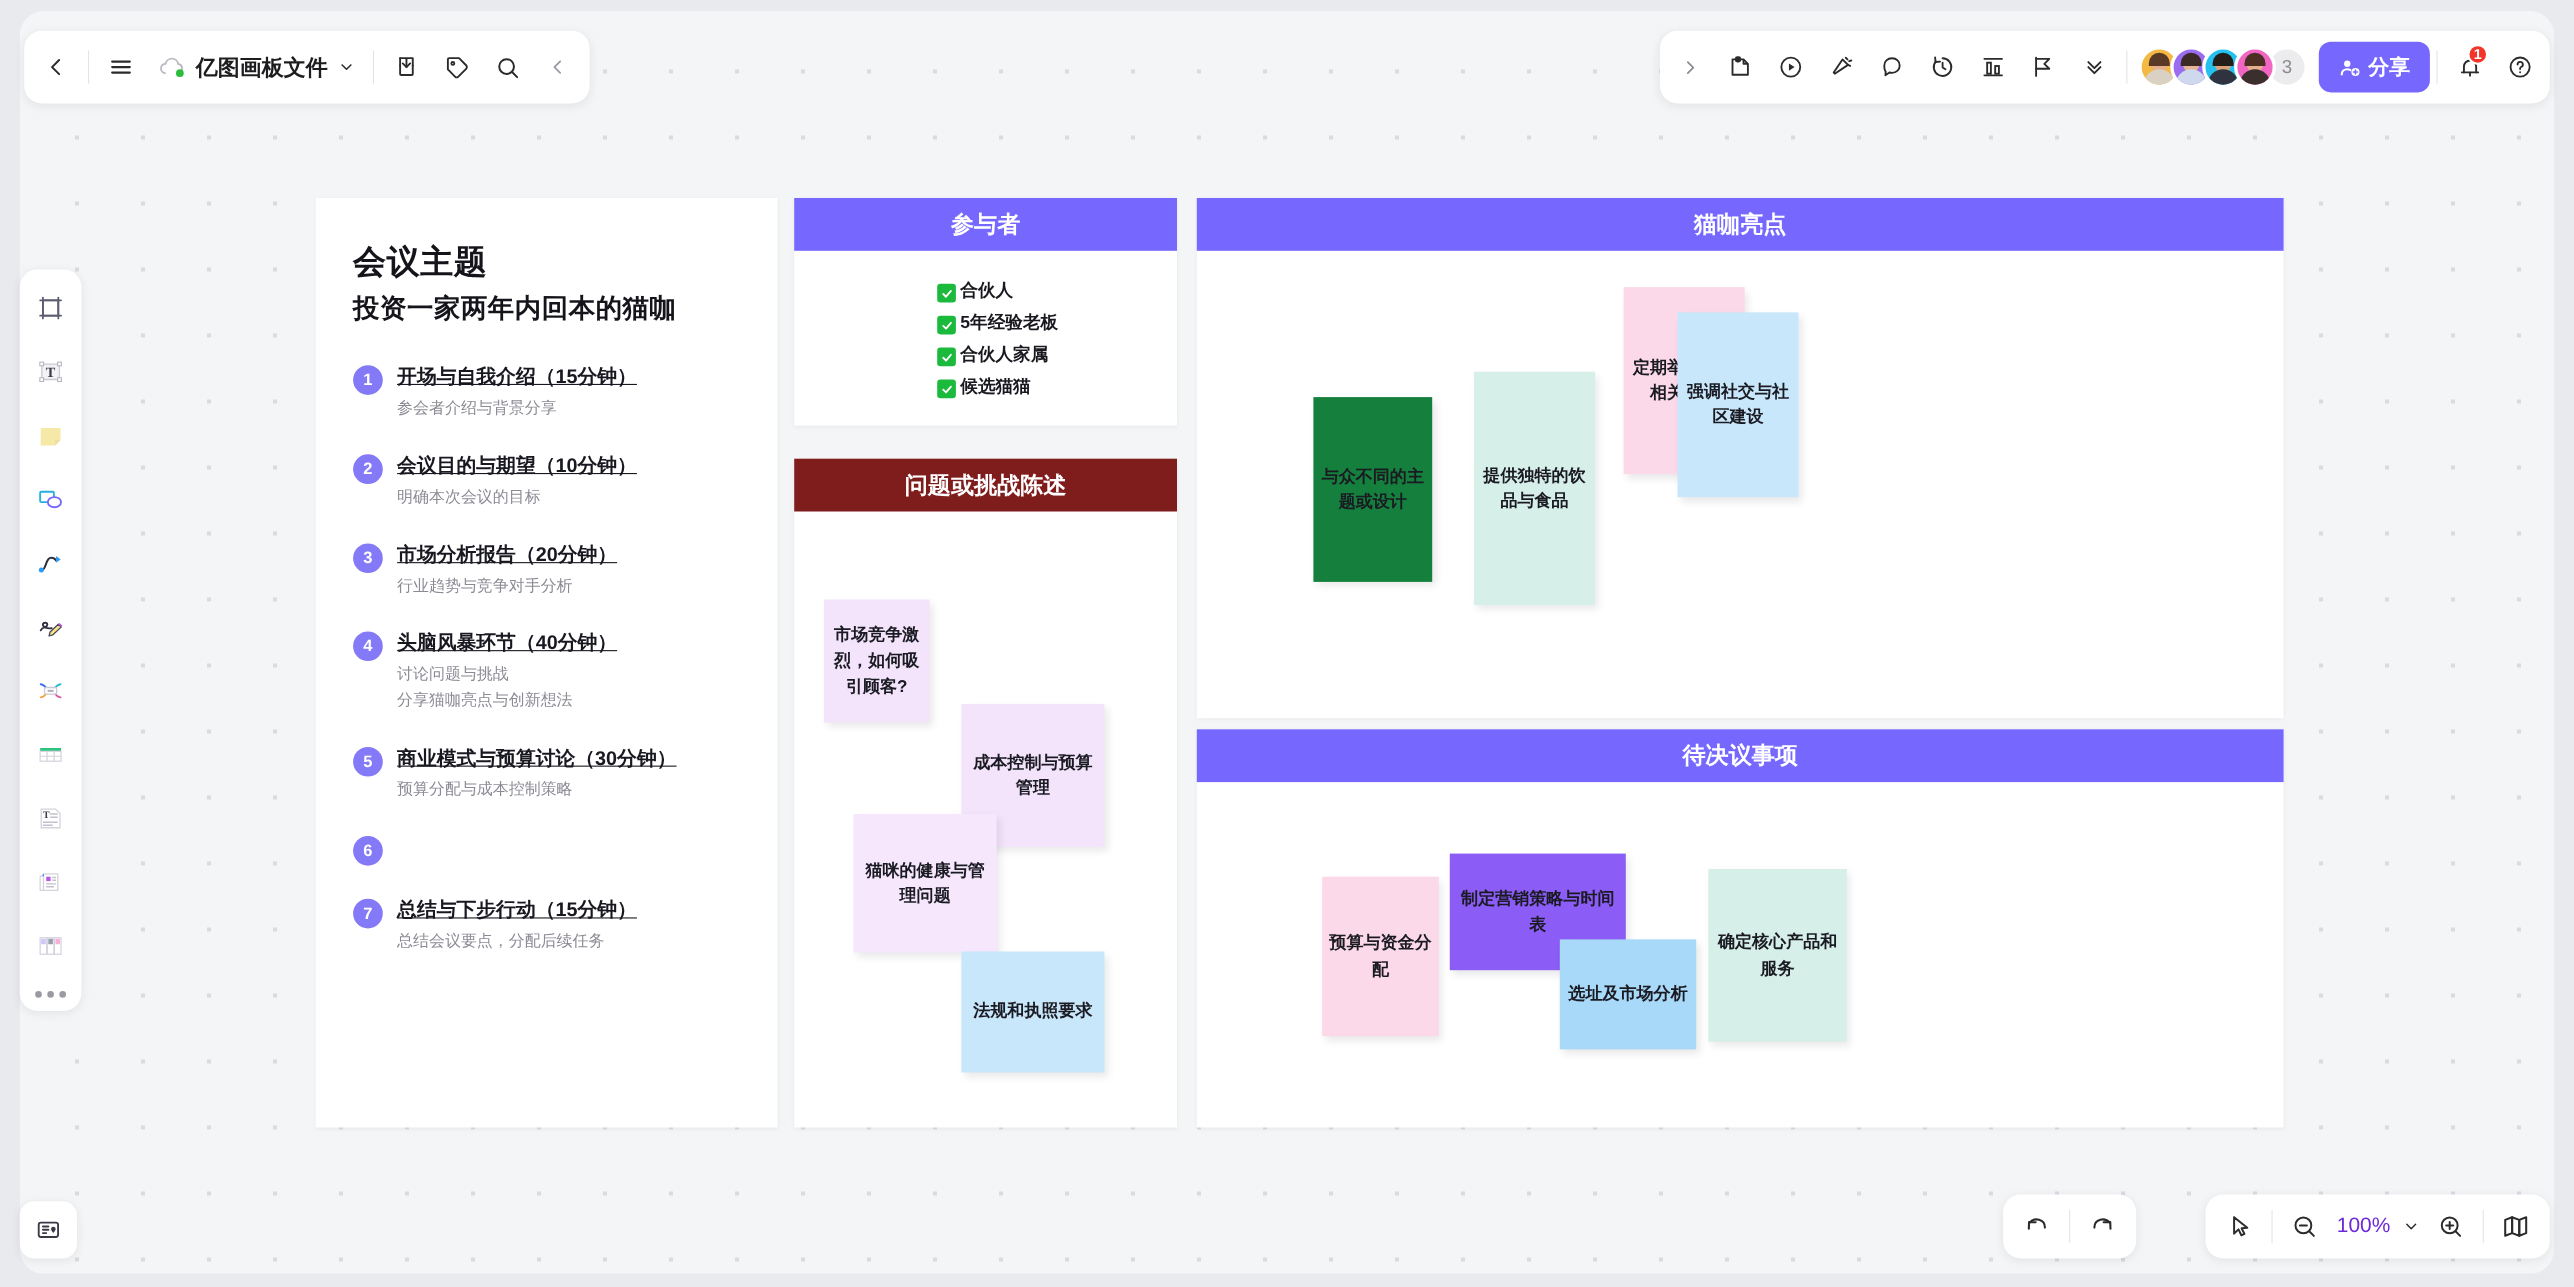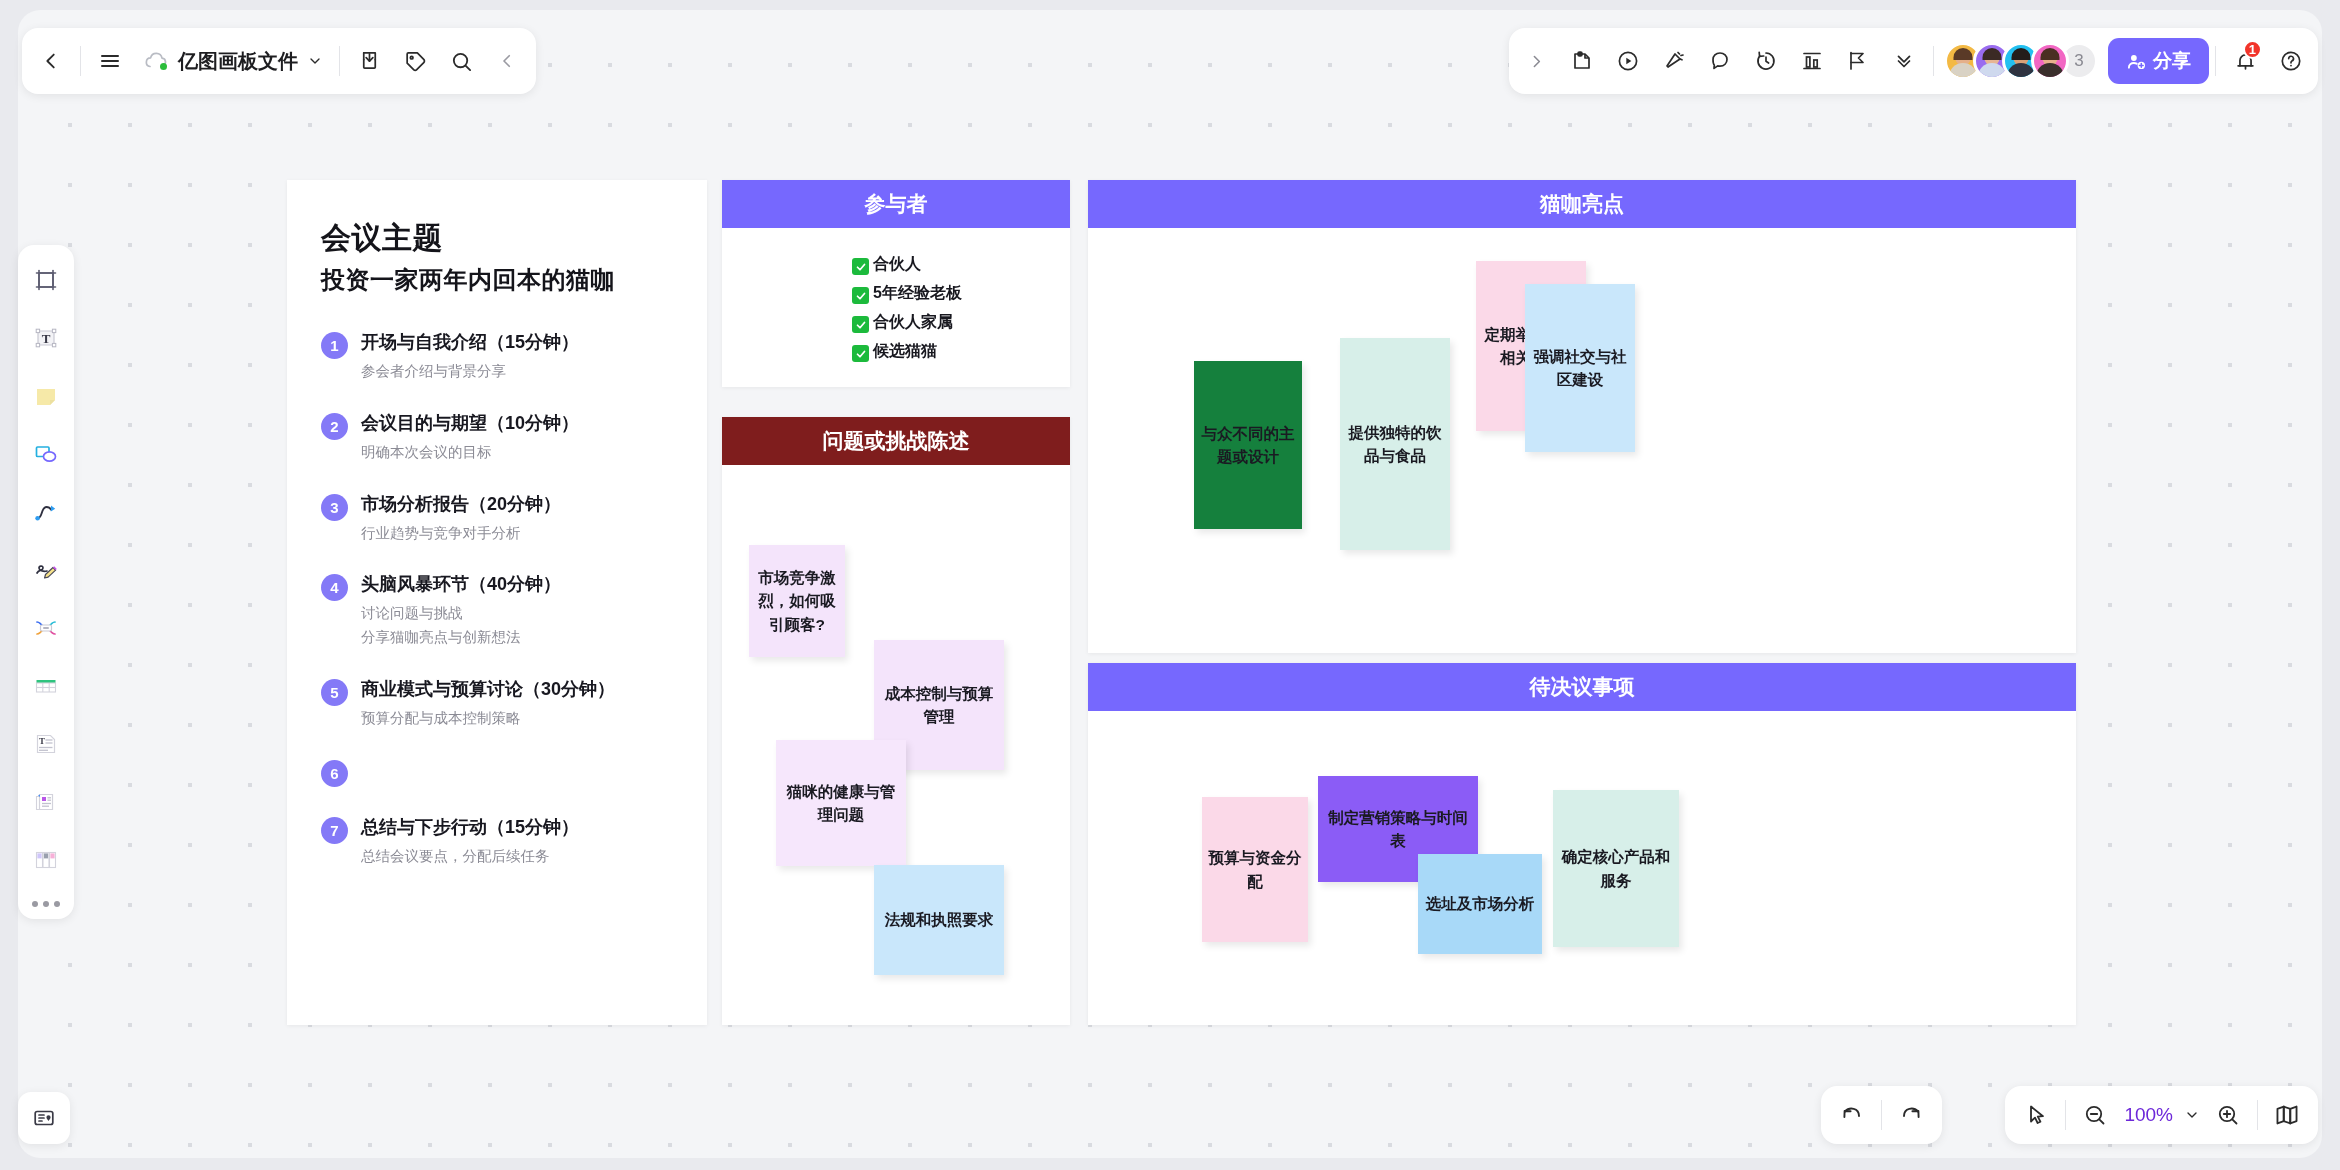--- a/index.html
+++ b/index.html
@@ -161,21 +161,21 @@
   .agenda-list { margin-top: 34px; }
   .agenda-item { display: flex; gap: 13px; margin-bottom: 28px; }
   .agenda-num {
     flex: 0 0 auto;
     width: 27px; height: 27px; border-radius: 50%;
     background: #8479f7; color: #fff;
     font-size: 15px; font-weight: 700;
     display: flex; align-items: center; justify-content: center;
     margin-top: 2px;
   }
-  .agenda-body .at { font-size: 18px; font-weight: 700; color: #181820; }
+  .agenda-body .at { font-size: 18px; font-weight: 700; color: #181820; text-decoration: underline; }
   .agenda-body .ad { font-size: 14.5px; color: #8b8b95; margin-top: 7px; line-height: 1.5; }
 
   
   #participants-card { left: 722px; top: 180px; width: 348px; height: 207px; }
   .pt-list { padding: 26px 0 0 130px; }
   .pt-row { display: flex; align-items: flex-end; gap: 4px; font-size: 16px; font-weight: 700; color: #18181f; margin-bottom: 8px; }
   .check {
     width: 17px; height: 17px; border-radius: 3px; background: #1cba3c;
     display: inline-flex; align-items: center; justify-content: center; flex: 0 0 auto;
   }

